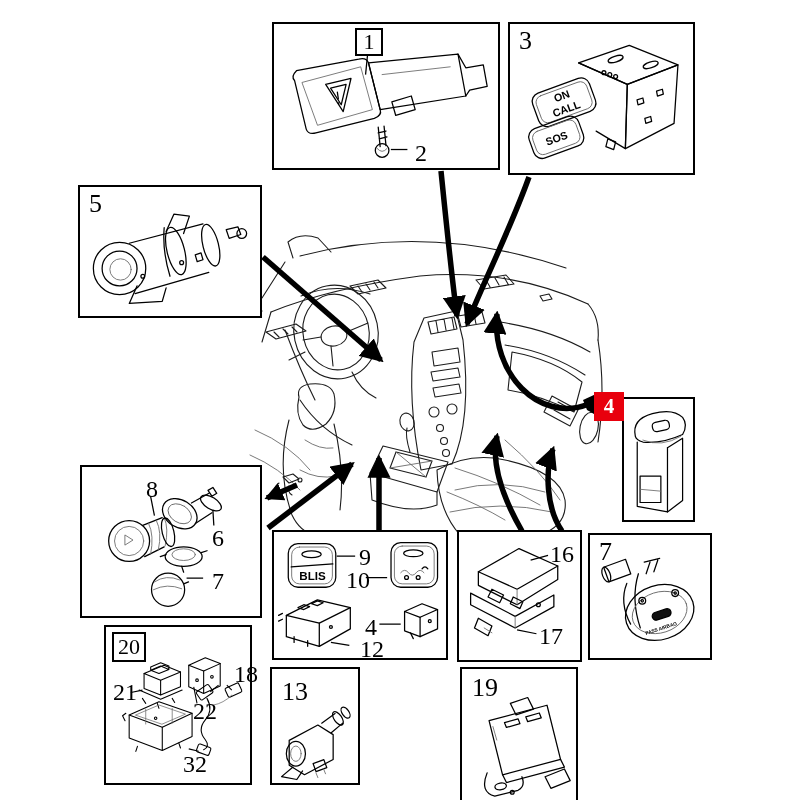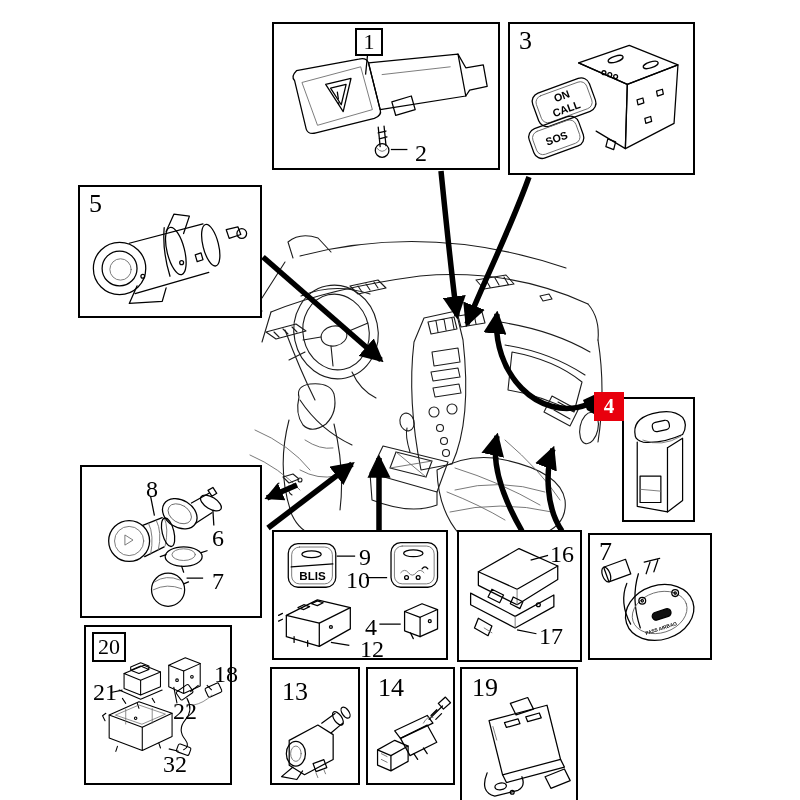--- a/index.html
+++ b/index.html
@@ -340,21 +340,21 @@
           <circle cx="88" cy="60" r="1.2"></circle>
         <g transform="rotate(-18 74 82)">
             <rect x="64" y="78" width="20" height="8" rx="4" fill="#111"></rect>
           </g>
       </g>
       <text x="74" y="98" text-anchor="middle" class="ps" transform="rotate(-18 74 98)">PASS AIRBAG</text>
     </svg>
     <div class="corner" style="left:9px;top:2px">7</div>
   </div>
 
-  <div class="panel" style="left:84px;top:625px;width:148px;height:160px">
+  <div class="panel" style="left:104px;top:625px;width:148px;height:160px">
     <svg viewBox="0 0 174 160">
       <path class="leader" d="M30,65 L44,62 M110,78 L106,58 M100,133 L112,136 M136,56 L126,64 M146,56 L152,62"></path>
       <g class="ink">
         <path d="M46,42 L70,32 L90,40 L66,50 Z"></path>
         <path d="M54,38 l12,-5 l10,4 l-12,5 z M54,34 l12,-5 l10,4 M54,38 l0,-4 M76,37 l0,-4"></path>
         <path d="M46,42 L46,60 L66,68 L66,50 M66,68 L90,58 L90,40"></path>
         <path d="M40,62 L66,73 L92,62 M44,72 l4,6 M62,78 l2,6 M80,72 l3,5"></path>
       </g>
       <g class="ink">
         <path d="M100,32 L120,23 L138,30 L118,39 Z"></path>
@@ -405,38 +405,20 @@
         <path d="M22,102 L10,112 L26,115 L32,106"></path>
         <g transform="rotate(-20 50 100)">
             <rect x="44" y="96" width="12" height="9"></rect>
           </g>
         <path d="M46,108 l2,5 M54,104 l2,5" class="lite"></path>
       </g>
     </svg>
     <div class="corner" style="left:10px;top:8px">13</div>
   </div>
 
-  <div class="panel" style="left:366px;top:667px;width:89px;height:118px">
-    <svg viewBox="0 0 89 118">
-      <g class="ink">
-        <path d="M28,64 L62,48 L68,56 L34,72 Z"></path>
-        <path d="M34,72 L62,58 L72,76 L44,90 Z"></path>
-        <path d="M10,84 L28,74 L42,80 L24,90 Z"></path>
-        <path d="M10,84 L10,100 L24,106 L24,90 M24,106 L42,96 L42,80"></path>
-        <path d="M14,88 l6,3 M14,94 l6,3" class="lite"></path>
-        <path d="M64,52 L78,38 M66,48 l6,-6 M71,52 l6,-6"></path>
-        <g transform="rotate(-42 80 35)">
-            <rect x="75" y="31" width="10" height="8"></rect>
-          </g>
-        <path d="M58,56 q4,-8 10,-6" class="lite"></path>
-        <path d="M48,88 l4,6 M58,82 l4,6"></path>
-      </g>
-    </svg>
-    <div class="corner" style="left:10px;top:4px">14</div>
-  </div>
 
   <div class="panel" style="left:460px;top:667px;width:118px;height:148px">
     <svg viewBox="0 0 118 118">
       <g class="ink">
         <path d="M50,20 L68,14 L74,26 L56,32 Z"></path>
         <path d="M28,38 L88,22 L102,78 L42,94 Z"></path>
         <path d="M44,40 l14,-4 l2,5 l-14,4 z M66,34 l14,-4 l2,5 l-14,4 z"></path>
         <path d="M102,78 L106,86 L46,102 L42,94"></path>
         <path d="M26,92 Q18,112 34,116 L58,110 Q66,106 62,96"></path>
         <ellipse cx="40" cy="106" rx="6" ry="3.5" transform="rotate(-10 40 106)"></ellipse>

